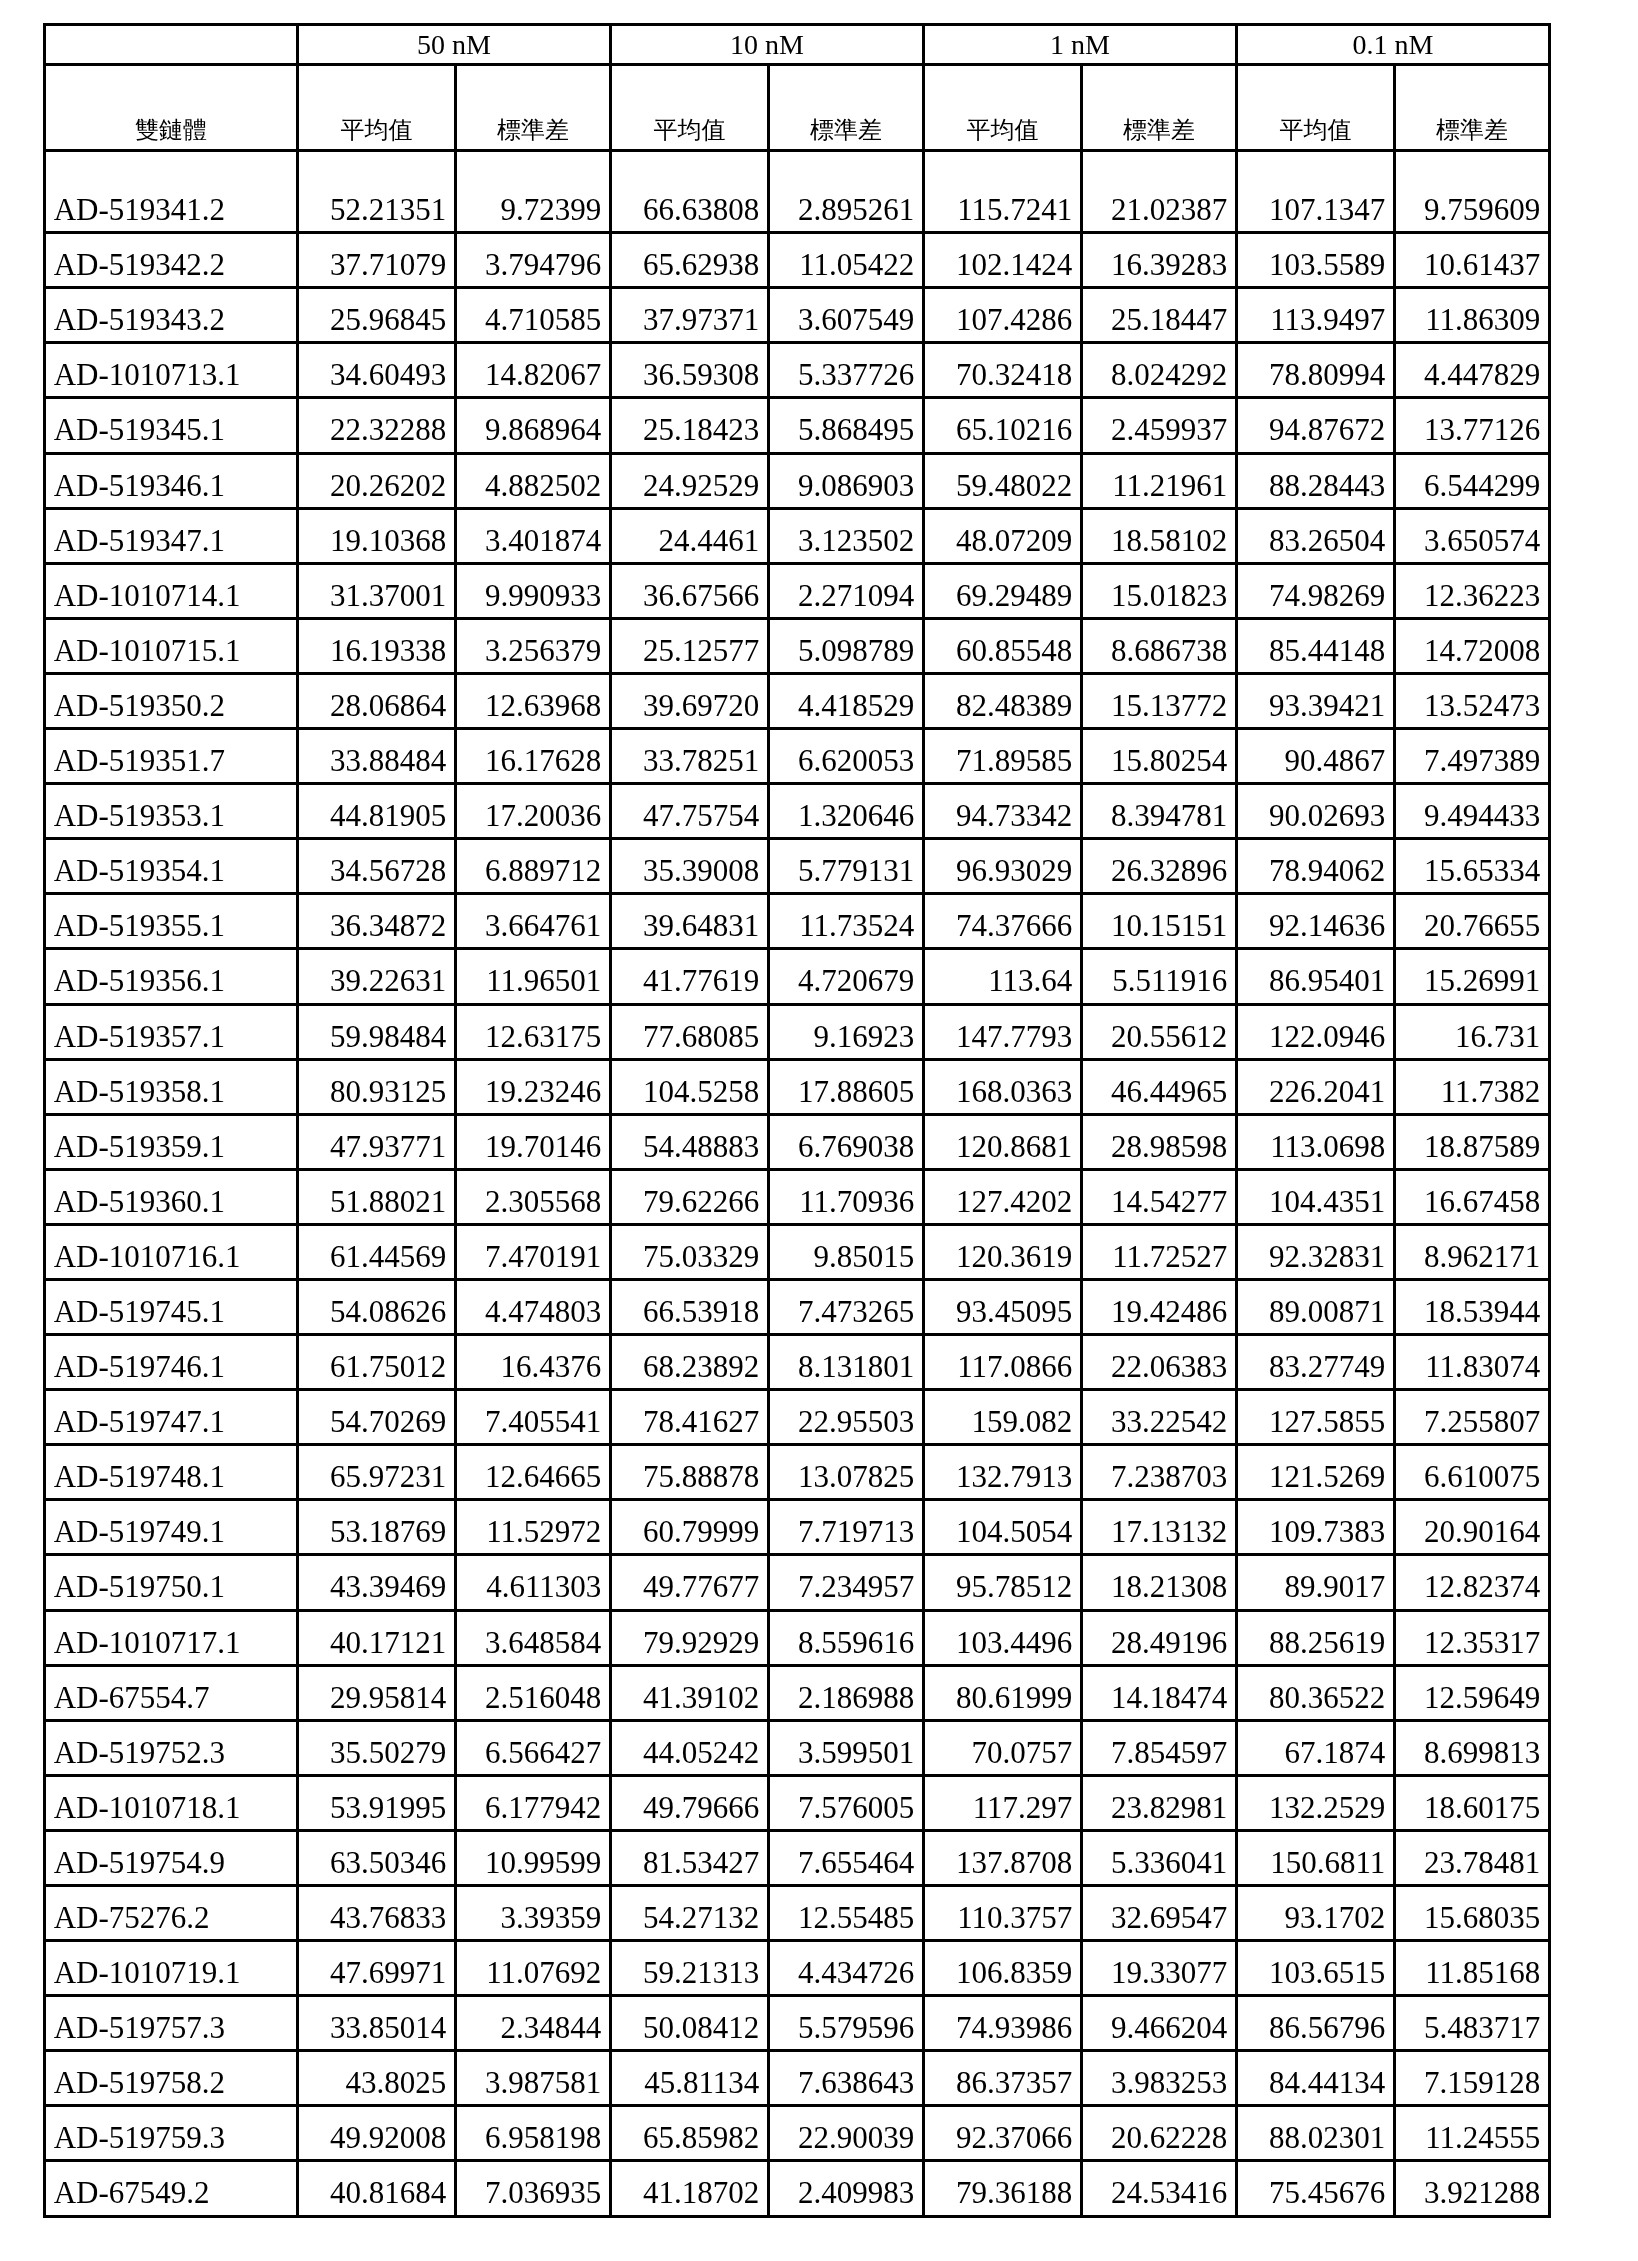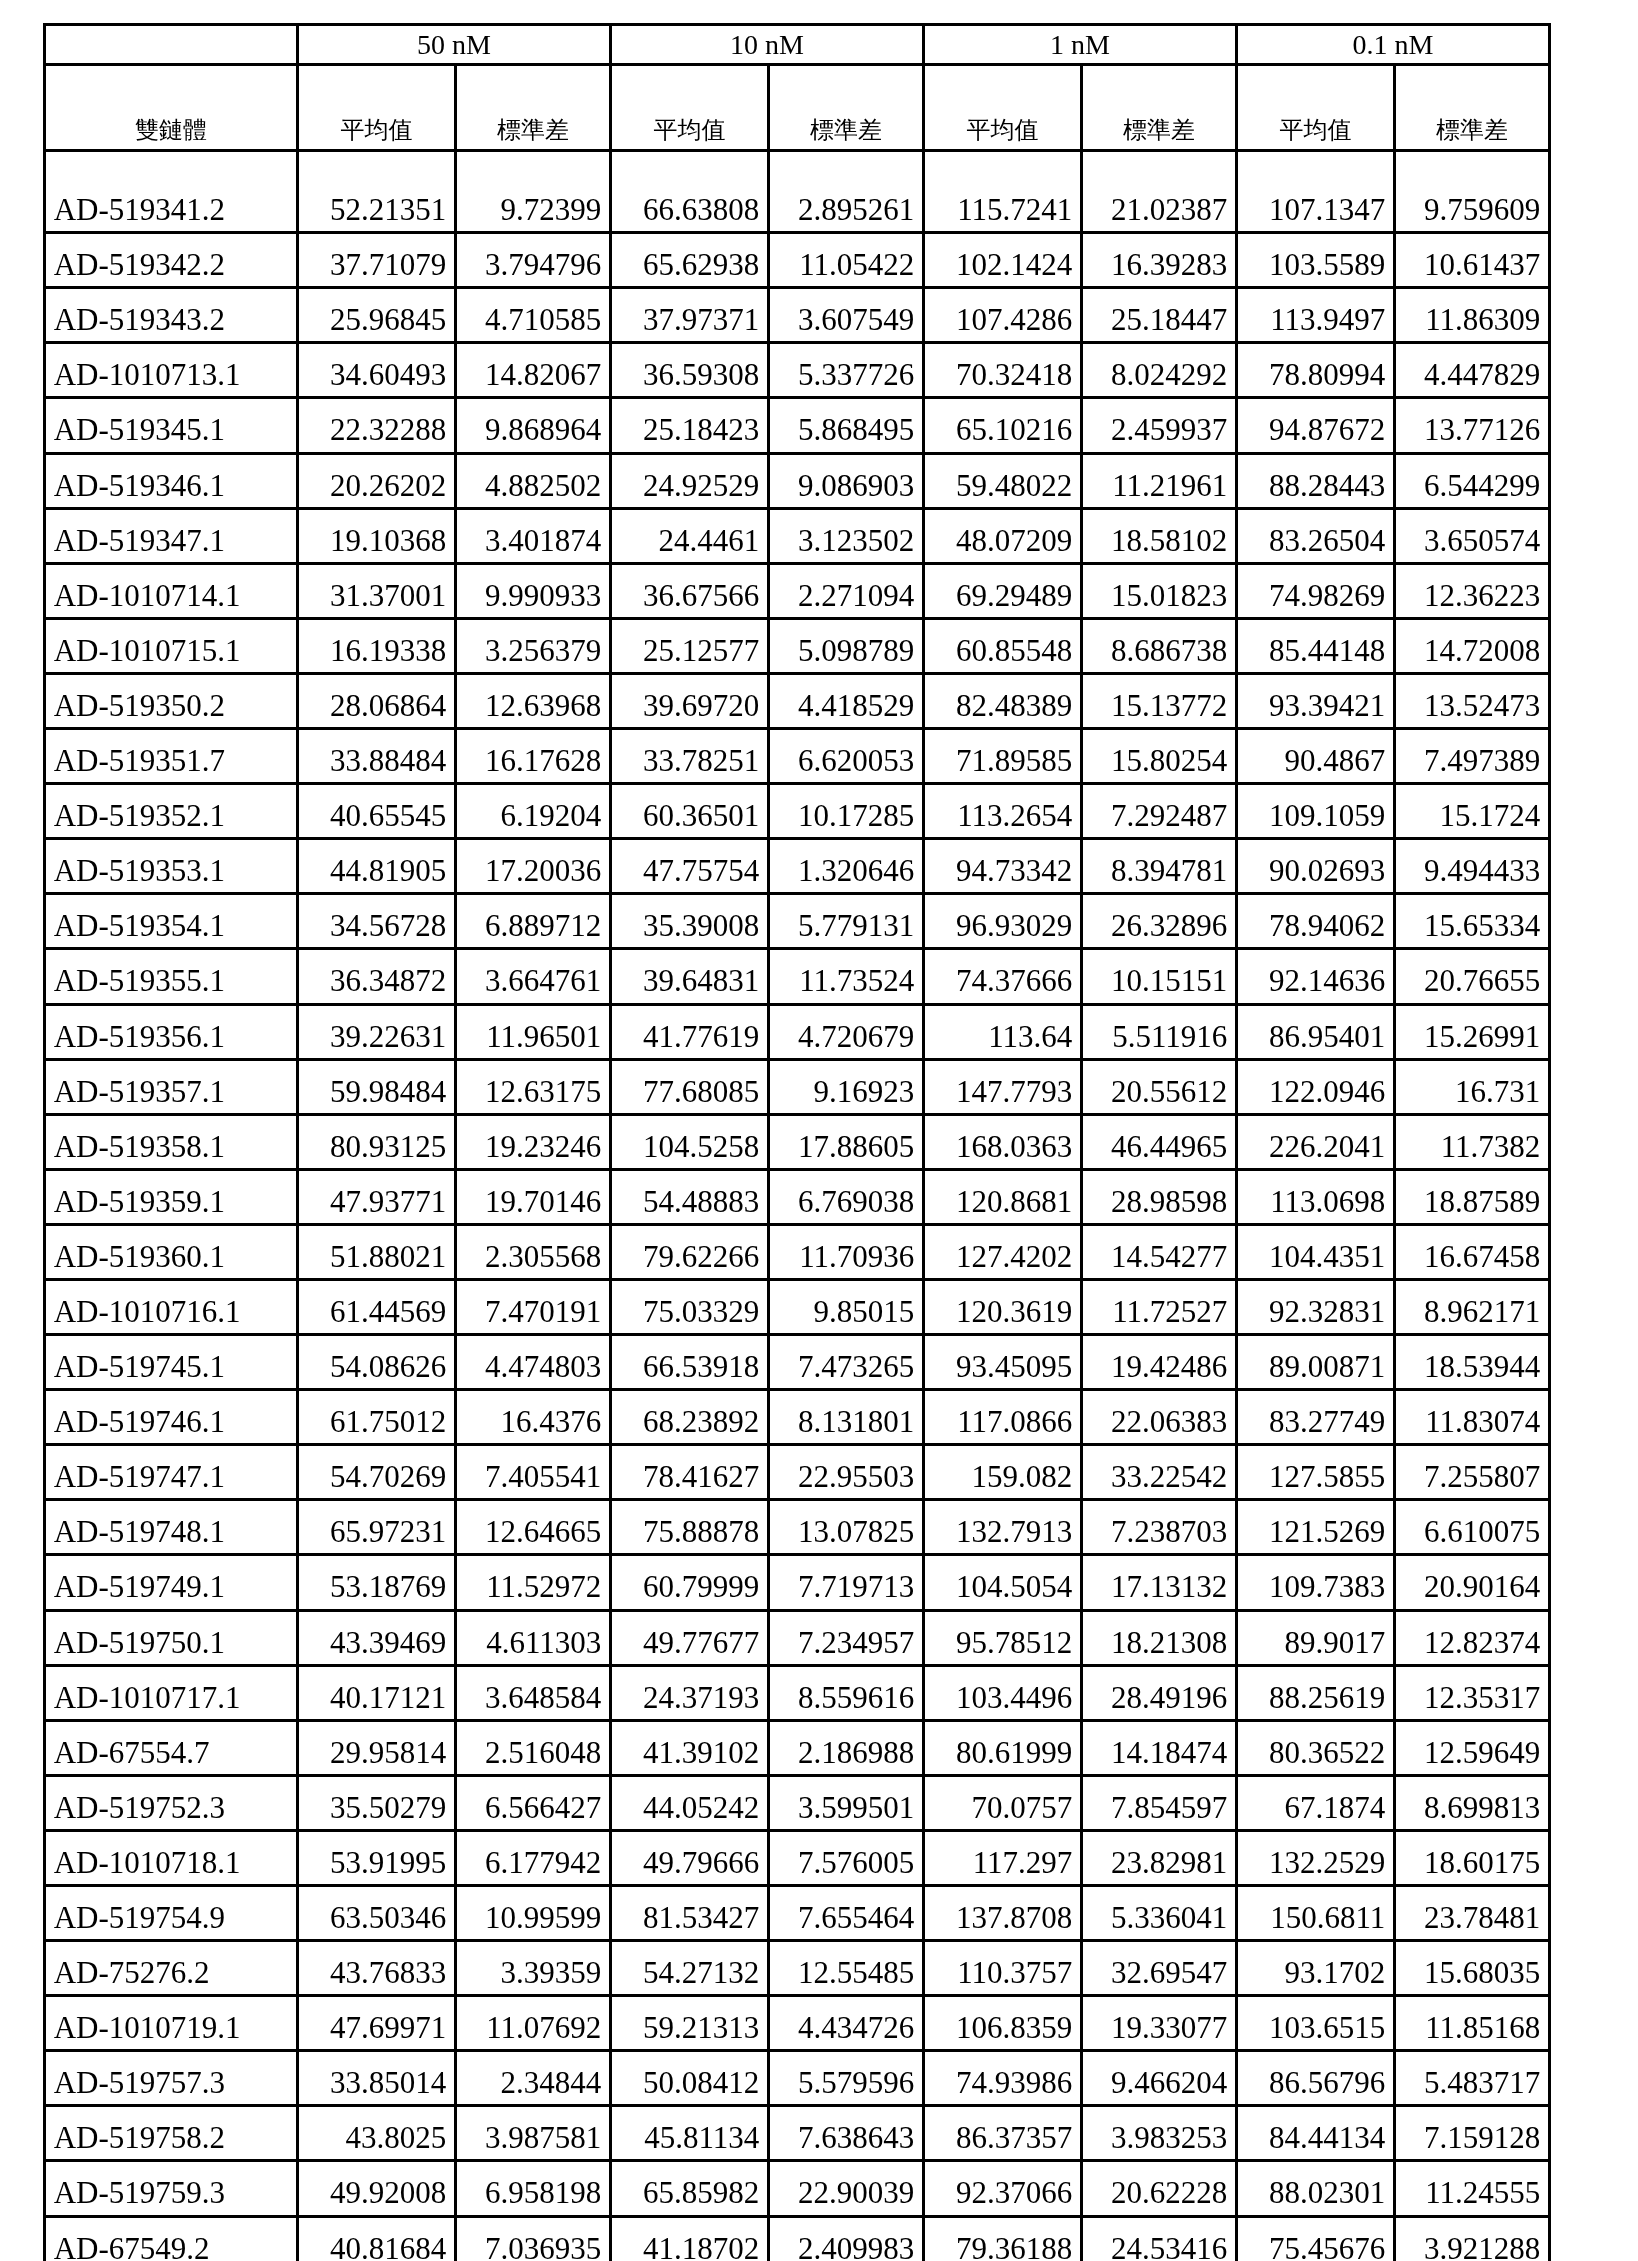--- a/index.html
+++ b/index.html
@@ -167,31 +167,20 @@
         <td>33.88484</td>
         <td>16.17628</td>
         <td>33.78251</td>
         <td>6.620053</td>
         <td>71.89585</td>
         <td>15.80254</td>
         <td>90.4867</td>
         <td>7.497389</td>
       </tr>
       <tr class="row">
-        <td class="name">AD-519352.1</td>
-        <td>40.65545</td>
-        <td>6.19204</td>
-        <td>60.36501</td>
-        <td>10.17285</td>
-        <td>113.2654</td>
-        <td>7.292487</td>
-        <td>109.1059</td>
-        <td>15.1724</td>
-      </tr>
-      <tr class="row">
         <td class="name">AD-519353.1</td>
         <td>44.81905</td>
         <td>17.20036</td>
         <td>47.75754</td>
         <td>1.320646</td>
         <td>94.73342</td>
         <td>8.394781</td>
         <td>90.02693</td>
         <td>9.494433</td>
       </tr>
@@ -346,21 +335,21 @@
         <td>7.234957</td>
         <td>95.78512</td>
         <td>18.21308</td>
         <td>89.9017</td>
         <td>12.82374</td>
       </tr>
       <tr class="row">
         <td class="name">AD-1010717.1</td>
         <td>40.17121</td>
         <td>3.648584</td>
-        <td>24.37193</td>
+        <td>79.92929</td>
         <td>8.559616</td>
         <td>103.4496</td>
         <td>28.49196</td>
         <td>88.25619</td>
         <td>12.35317</td>
       </tr>
       <tr class="row">
         <td class="name">AD-67554.7</td>
         <td>29.95814</td>
         <td>2.516048</td>

